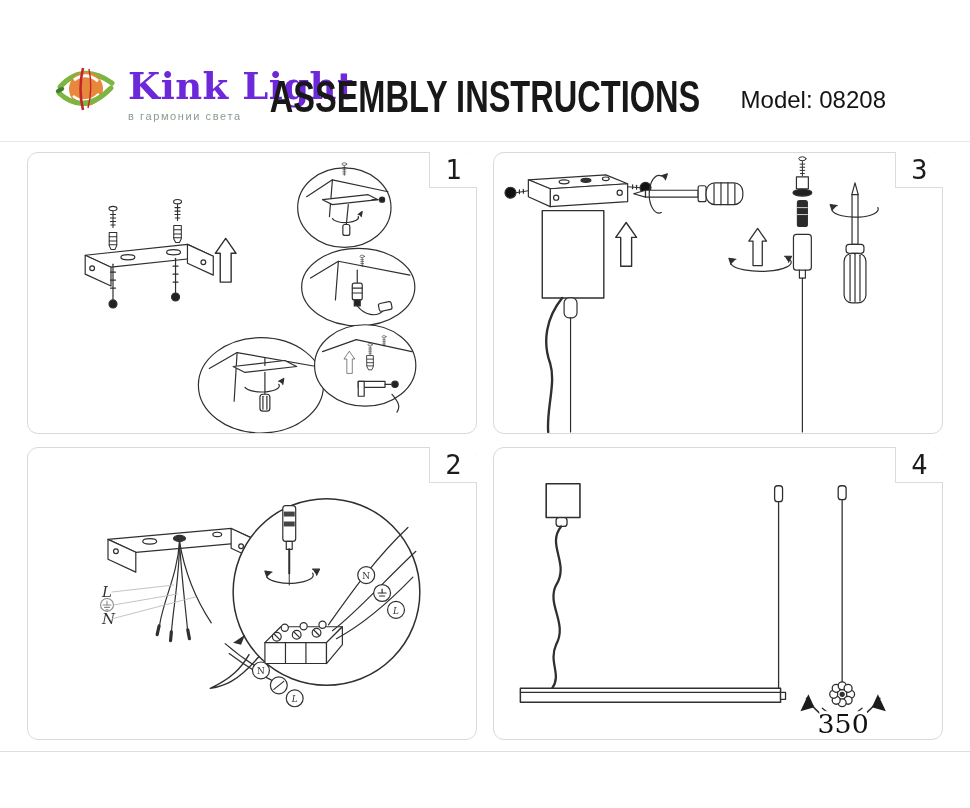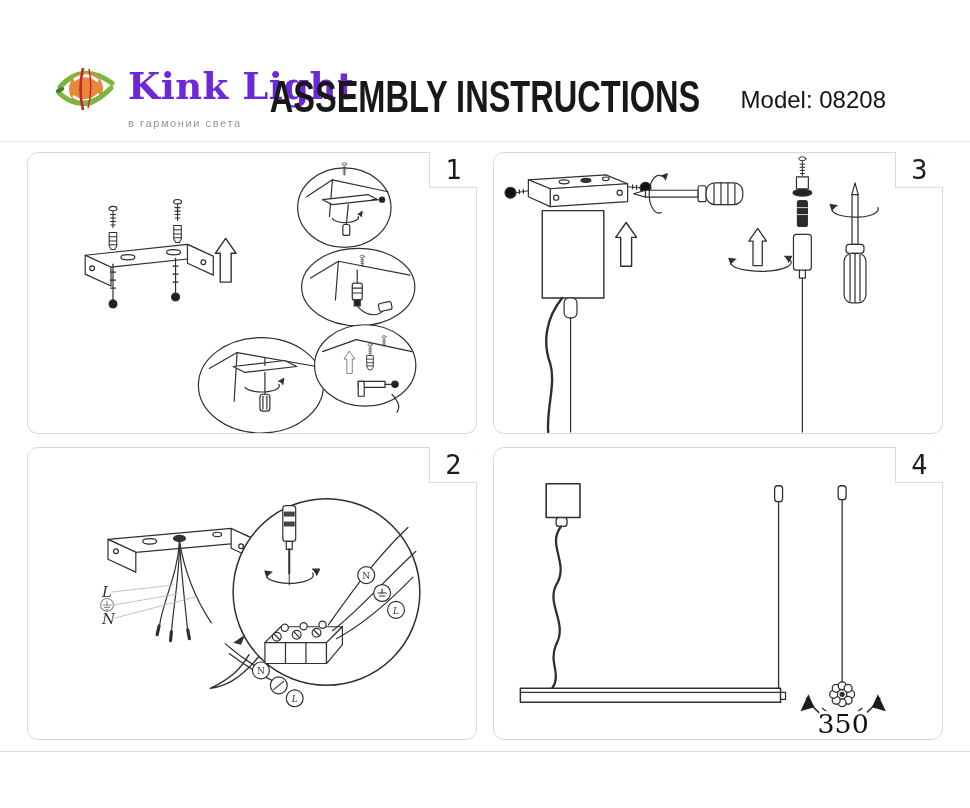--- a/index.html
+++ b/index.html
@@ -4,21 +4,21 @@
 <style>
   html,body{margin:0;padding:0;background:#fff;}
   .page{position:relative;width:970px;height:808px;background:#fff;overflow:hidden;
         font-family:"Liberation Sans",sans-serif;color:#1c1c1c;}
   
   .logo{position:absolute;left:52px;top:56px;display:flex;align-items:flex-start;gap:10px;}
   .logo-mark{width:66px;height:66px;flex:0 0 auto;}
   .logo-text{padding-top:12px;}
   .brand{font-family:"DejaVu Serif",serif;font-weight:bold;font-size:37px;line-height:1;
          color:#6d28d9;letter-spacing:0.5px;white-space:nowrap;}
-  .tagline{font-size:11px;letter-spacing:1.6px;color:#8b9b8e;margin-top:12px;white-space:nowrap;}
+  .tagline{font-size:11px;letter-spacing:1.6px;color:#8b9b8e;margin-top:5px;white-space:nowrap;}
   .doc-title{position:absolute;left:50%;top:72px;transform:translateX(-50%) scaleX(0.74);
              transform-origin:center;font-size:44px;font-weight:bold;letter-spacing:0;
              color:#181818;white-space:nowrap;}
   .model{position:absolute;right:84px;top:86px;font-size:24px;color:#141414;white-space:nowrap;}
   .hairline{position:absolute;left:0;right:0;height:1px;background:#e7e7e7;}
   .hairline.top{top:141px;}
   .hairline.bottom{top:751px;background:#dedede;}
   
   .panel{position:absolute;background:#fff;border:1.6px solid #d9d9d9;border-radius:11px;
          box-sizing:border-box;}

